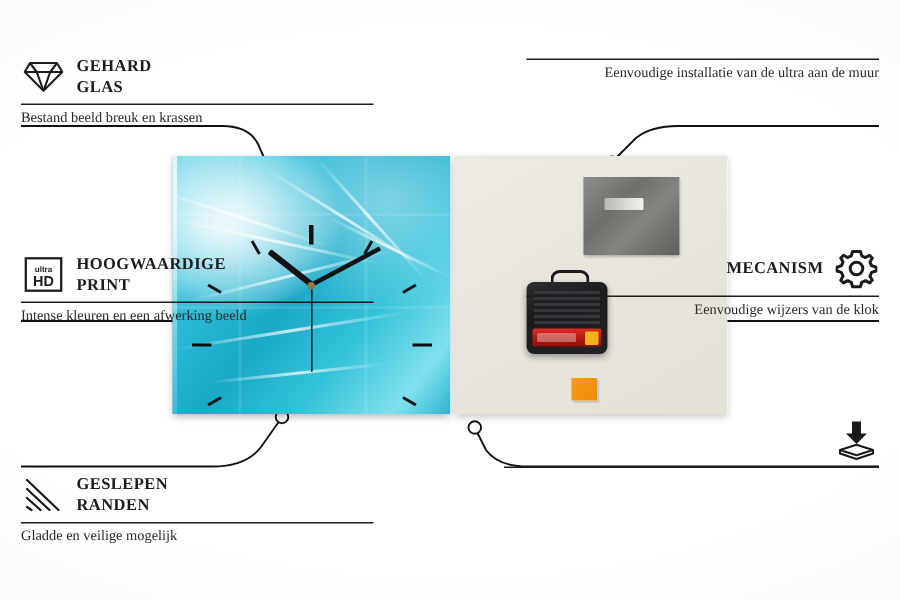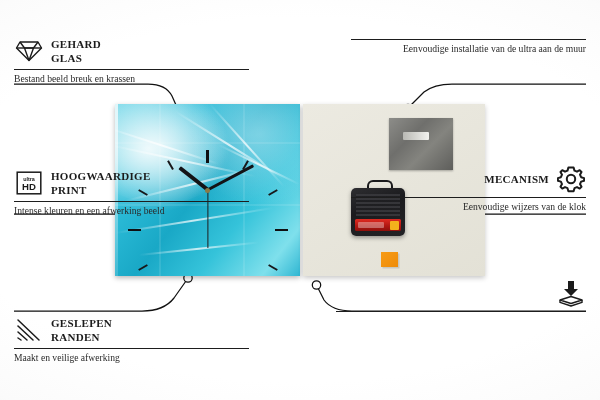--- a/index.html
+++ b/index.html
@@ -249,21 +249,21 @@
             <line x1="3" y1="15" x2="12" y2="23"></line>
             <line x1="3" y1="21" x2="6" y2="23"></line>
           </g>
         </svg>
       </span>
       <span class="ftitle">
         <span>GESLEPEN</span><br><span>RANDEN</span>
       </span>
     </div>
     <div class="rule"></div>
-    <div class="fdesc">Maakt en veilige afwerking</div>
+    <div class="fdesc">Gladde en veilige mogelijk</div>
   </div>
 
   <div class="feature right" id="f-handles">
     <div class="rule"></div>
     <div class="fdesc">Eenvoudige installatie van de ultra aan de muur</div>
   </div>
 
   <div class="feature right" id="f-mech">
     <div class="head">
       <span class="ftitle">

